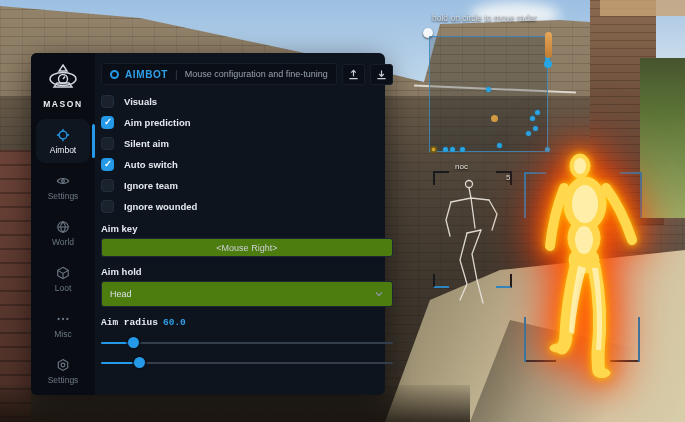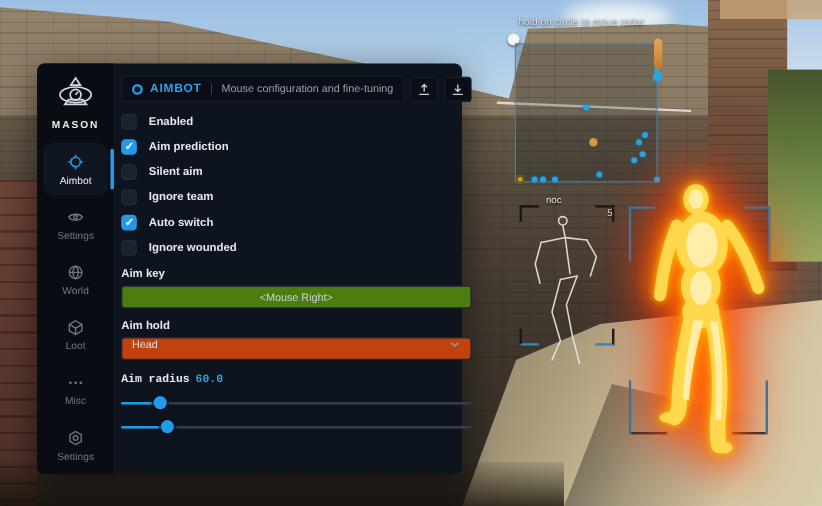--- a/index.html
+++ b/index.html
@@ -103,22 +103,22 @@
   .cb-row{height:21px;display:flex;align-items:center;}
   .cb{width:13px;height:13px;border-radius:3.5px;background:#1a222e;border:1px solid #242f3d;
       position:relative;flex:none;}
   .cb.checked{background:#2499e8;border-color:#2499e8;}
   .cb.checked::after{content:"✓";position:absolute;left:2px;top:-1px;color:#fff;font-size:9.5px;font-weight:bold;}
   .cb-label{margin-left:10px;color:#e4eaef;font-size:9.5px;font-weight:600;}
 
   .sec-label{margin-top:6px;color:#e4eaef;font-size:9.5px;font-weight:bold;}
   .key-btn{margin-top:4px;height:19px;background:#4d7c0f;border:1px solid #1e2836;border-radius:3px;
         display:flex;align-items:center;justify-content:center;color:#ccd2d8;font-size:9px;}
-  .select{margin-top:4px;height:19px;background:#c2410c;border:1px solid #1d2734;border-radius:3px;
-        display:flex;padding:0 8px;color:#dde3e8;font-size:9px;}
+  .select{margin-top:4px;height:19px;background:#4d7c0f;border:1px solid #1d2734;border-radius:3px;
+        display:flex;align-items:center;padding:12px 8px;color:#dde3e8;font-size:9px;}
   .select svg{margin-left:auto;color:#8a939e;}
 
   .slider-label{margin-top:10px;display:flex;gap:5px;font-size:9.5px;font-weight:bold;font-family:Liberation Mono, monospace;}
   .slider-label .nm{color:#e4eaef;}
   .slider-label .val{color:#2f9fe8;}
   .slider{margin-top:9px;position:relative;height:11px;}
   .track{position:absolute;left:0;right:0;top:4.5px;height:2px;background:#333e4c;border-radius:1px;}
   .fill{position:absolute;left:0;top:4.5px;height:2px;background:#2499e8;border-radius:1px;}
   .thumb{position:absolute;top:0;width:11px;height:11px;border-radius:50%;background:#2499e8;
         box-shadow:0 0 0 2px rgba(10,16,24,.65);}
@@ -301,37 +301,37 @@
         <div class="icon-btn">
           <svg width="11" height="11" viewBox="0 0 12 12" fill="none" stroke="currentColor" stroke-width="1.3">
             <path d="M6 1.5 V8 M3.5 5.5 L6 8 L8.5 5.5 M1.5 10.5 h9"></path>
           </svg>
         </div>
       </div>
 
       <div class="cb-rows">
         <div class="cb-row">
           <span class="cb"></span>
-          <span class="cb-label">Enabled</span>
+          <span class="cb-label">Visuals</span>
         </div>
         <div class="cb-row">
           <span class="cb checked"></span>
           <span class="cb-label">Aim prediction</span>
         </div>
         <div class="cb-row">
           <span class="cb"></span>
           <span class="cb-label">Silent aim</span>
         </div>
         <div class="cb-row">
+          <span class="cb checked"></span>
+          <span class="cb-label">Auto switch</span>
+        </div>
+        <div class="cb-row">
           <span class="cb"></span>
           <span class="cb-label">Ignore team</span>
-        </div>
-        <div class="cb-row">
-          <span class="cb checked"></span>
-          <span class="cb-label">Auto switch</span>
         </div>
         <div class="cb-row">
           <span class="cb"></span>
           <span class="cb-label">Ignore wounded</span>
         </div>
       </div>
 
       <div class="sec-label">Aim key</div>
       <div class="key-btn">&lt;Mouse Right&gt;</div>
 

